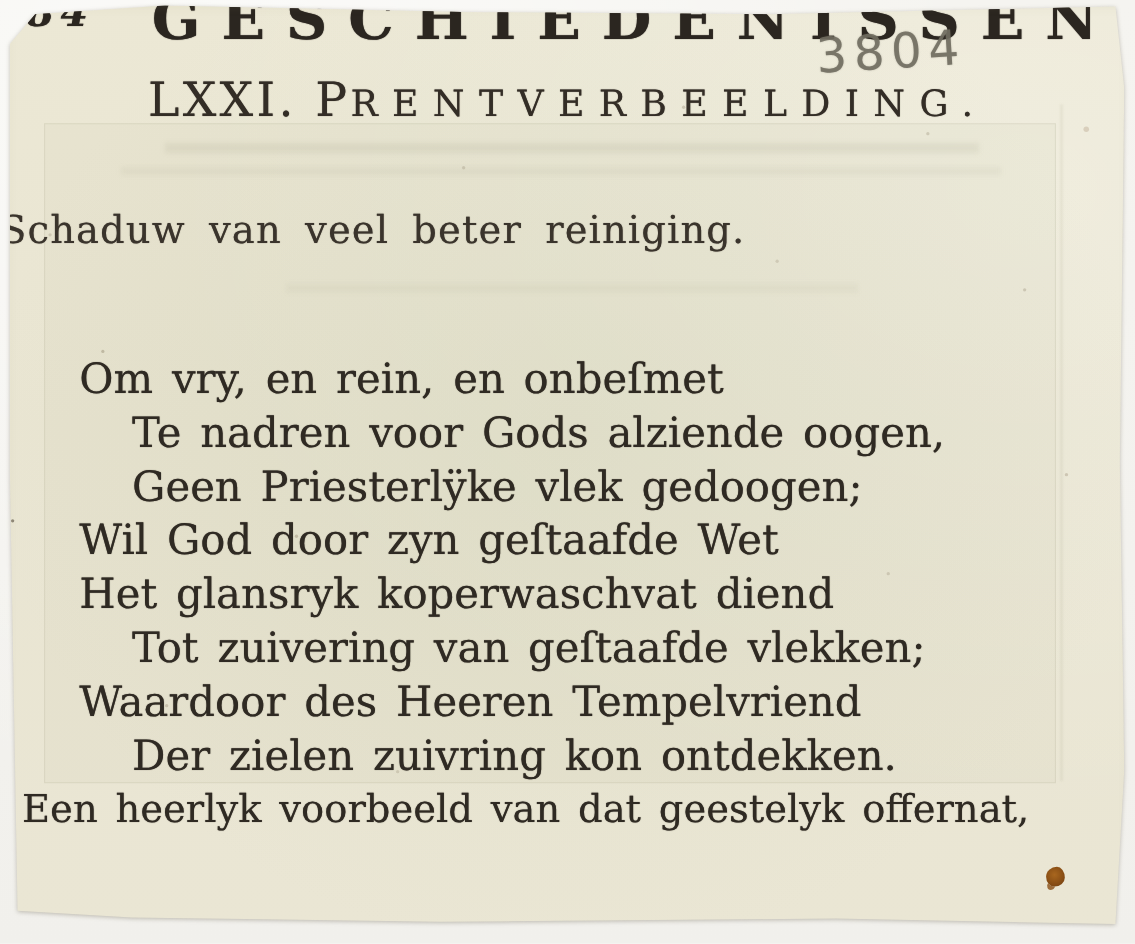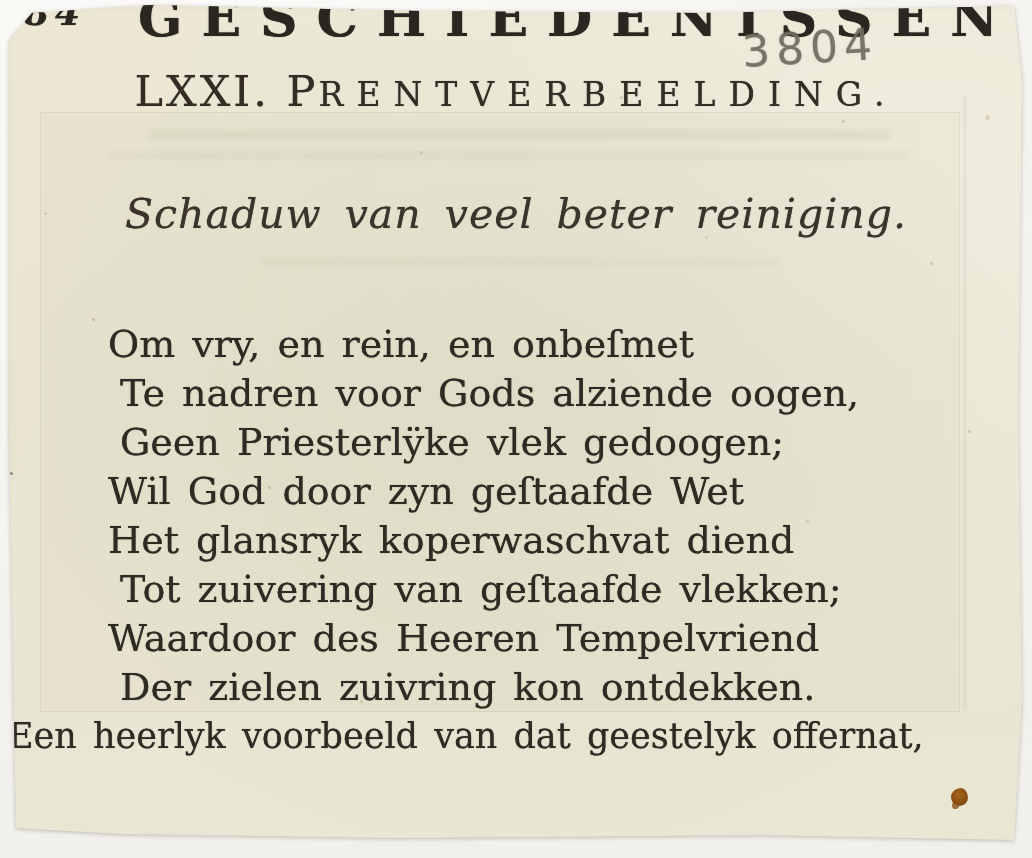--- a/index.html
+++ b/index.html
@@ -50,44 +50,44 @@
   }
   
   .heading{
     position:absolute;top:66px;left:0;width:100%;text-align:center;
     white-space:nowrap;color:#332d26;text-shadow:0 0 .8px rgba(45,38,30,.8);
   }
   .heading .lead{font-size:43px;letter-spacing:3px;}
   .heading .rest{font-size:33px;letter-spacing:13px;}
   
   .subtitle{
-    position:absolute;top:190px;left:0;width:100%;text-align:center;
-    font-style:italic;font-size:41px;letter-spacing:1px;word-spacing:9px;
+    position:absolute;top:190px;left:0;width:100%;
+    font-size:35px;letter-spacing:1px;word-spacing:9px;
     white-space:nowrap;color:#3a342c;text-shadow:0 0 .8px rgba(50,42,34,.75);
   }
   
   .platemark{
     position:absolute;left:40px;top:112px;width:918px;height:598px;
     border:1.5px solid rgba(140,140,105,.13);
     background:rgba(162,162,122,.055);pointer-events:none;
   }
   .ghost{position:absolute;background:rgba(128,132,102,.10);filter:blur(2.5px);pointer-events:none;}
   .ghost.g1{left:150px;top:130px;width:740px;height:9px;}
   .ghost.g2{left:110px;top:152px;width:800px;height:7px;background:rgba(128,132,102,.07);}
   .ghost.g3{left:260px;top:258px;width:520px;height:8px;background:rgba(128,132,102,.06);}
   .ghost.vline{left:964px;top:95px;width:2px;height:615px;background:rgba(125,125,95,.13);filter:blur(1px);}
   
   .poem{position:absolute;top:320px;left:0;width:100%;color:#2f2a23;}
   .poem .line{
     line-height:49px;font-size:38px;white-space:nowrap;word-spacing:5px;
     text-shadow:0 0 .8px rgba(45,38,30,.8);
   }
-  .poem .ind-a{margin-left:108px;}
+  .poem .ind-a{margin-left:72px;}
   .poem .ind-b{margin-left:120px;}
-  .poem .ind-c{margin-left:8px;font-size:35px;}
+  .poem .ind-c{margin-left:20px;font-size:35px;}
   
   .stain{
     position:absolute;left:951px;top:788px;width:17px;height:18px;
     background:radial-gradient(circle at 45% 40%, #a8661e 0%, #8a4f15 55%, #6f3d10 100%);
     border-radius:58% 42% 55% 45% / 50% 55% 45% 50%;
     box-shadow:-4px 8px 0 -5px rgba(138,79,21,.8);
   }
   
   .speckles{
     position:absolute;left:0;top:0;width:3px;height:3px;border-radius:50%;

